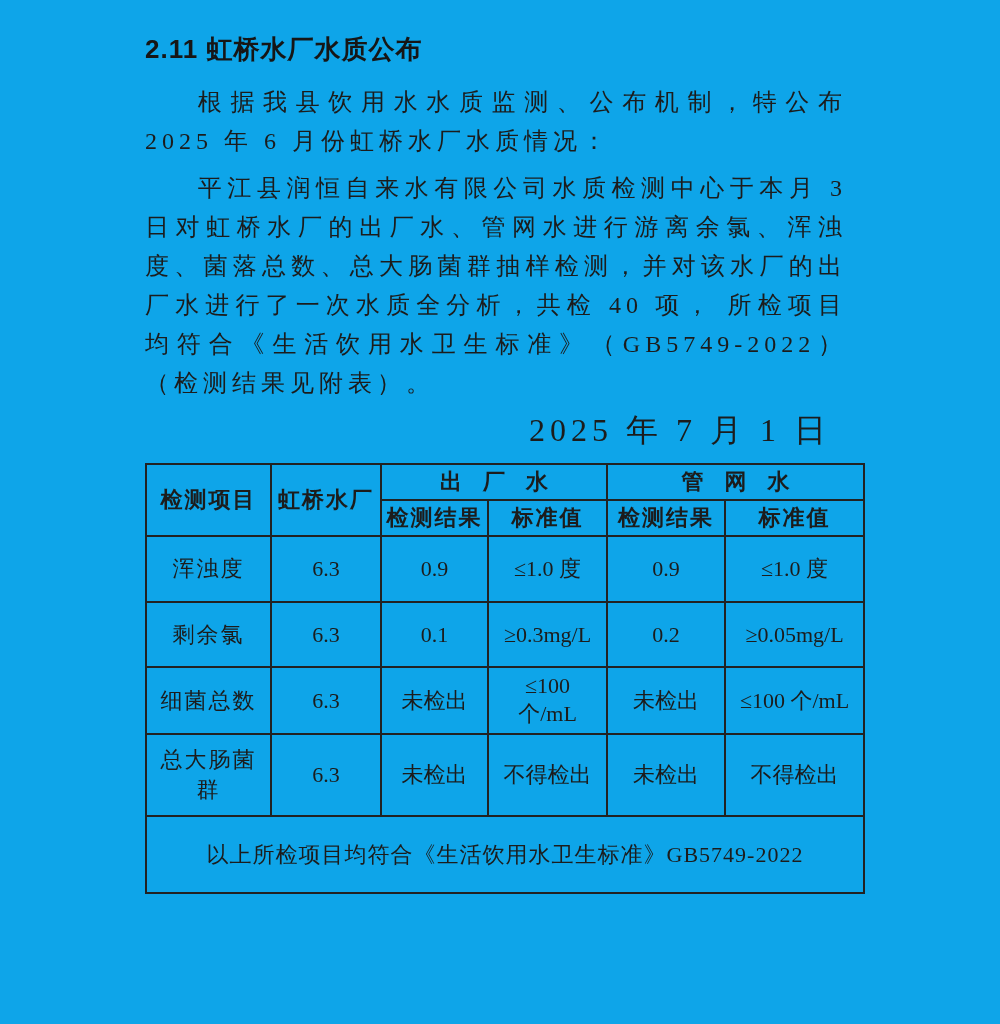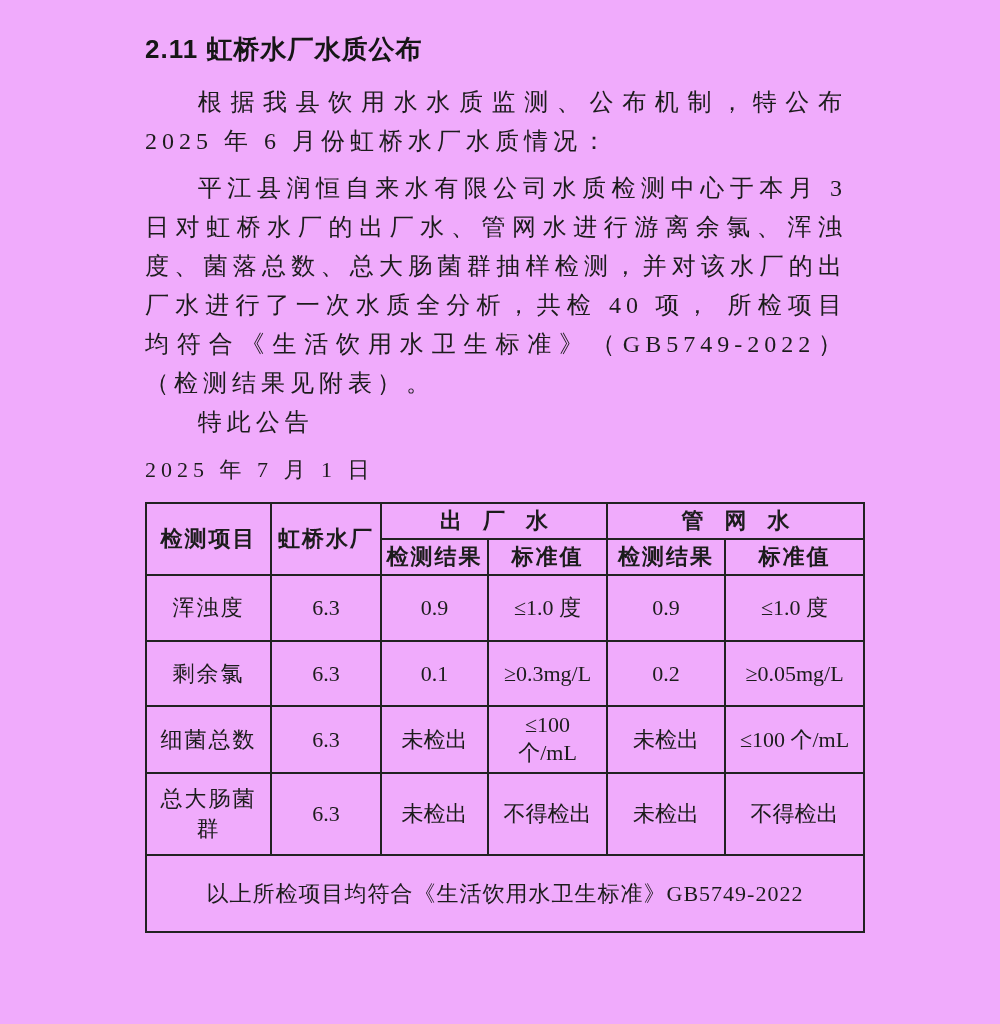--- a/index.html
+++ b/index.html
@@ -5,21 +5,21 @@
   * { margin: 0; padding: 0; box-sizing: border-box; }
 
   html, body {
     background: #ffffff;
   }
 
   .page {
     position: relative;
     width: 1000px;
     height: 1024px;
-    background: #f0abfc;
+    background: #0ea5e9;
     color: #1c1c1c;
     font-family: "Liberation Serif", "DejaVu Serif", serif;
     overflow: hidden;
   }
 
   .content {
     position: absolute;
     left: 145px;
     top: 0;
     width: 718px;
@@ -56,24 +56,24 @@
   .closing {
     font-size: 24px;
     line-height: 39px;
     letter-spacing: 5px;
     text-indent: 2.2em;
     color: #1c1c1c;
   }
 
   .date-line {
     margin-top: 8px;
-    font-size: 22px;
+    font-size: 32px;
     line-height: 39px;
     letter-spacing: 5px;
-    text-align: left;
+    text-align: right;
     padding-right: 16px;
     color: #1c1c1c;
   }
 
   
   .table-caption {
     margin-top: 62px;
     font-family: "Liberation Sans", "DejaVu Sans", sans-serif;
     font-weight: bold;
     font-size: 25px;
@@ -132,21 +132,20 @@
 <body>
 
 <div class="page">
   <div class="content">
 
     <div class="doc-title">2.11 虹桥水厂水质公布</div>
 
     <div class="body-text">
       <p class="para">根据我县饮用水水质监测、公布机制，特公布 2025 年 6 月份虹桥水厂水质情况：</p>
       <p class="para">平江县润恒自来水有限公司水质检测中心于本月 3 日对虹桥水厂的出厂水、管网水进行游离余氯、浑浊度、菌落总数、总大肠菌群抽样检测，并对该水厂的出厂水进行了一次水质全分析，共检 40 项， 所检项目均符合《生活饮用水卫生标准》（GB5749-2022）（检测结果见附表）。</p>
-      <p class="closing">特此公告</p>
       <p class="date-line">2025 年 7 月 1 日</p>
     </div>
 
 
     <table class="report">
       <colgroup>
         <col style="width:125px">
         <col style="width:110px">
         <col style="width:107px">
         <col style="width:119px">

